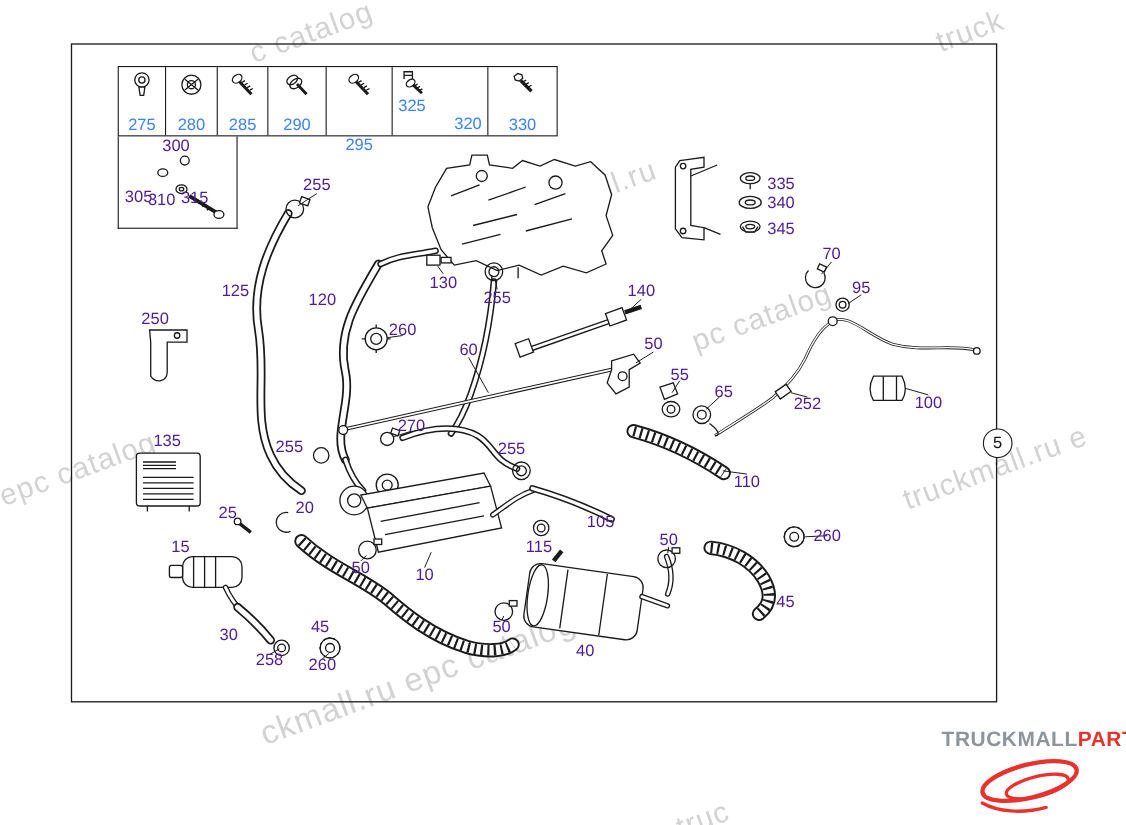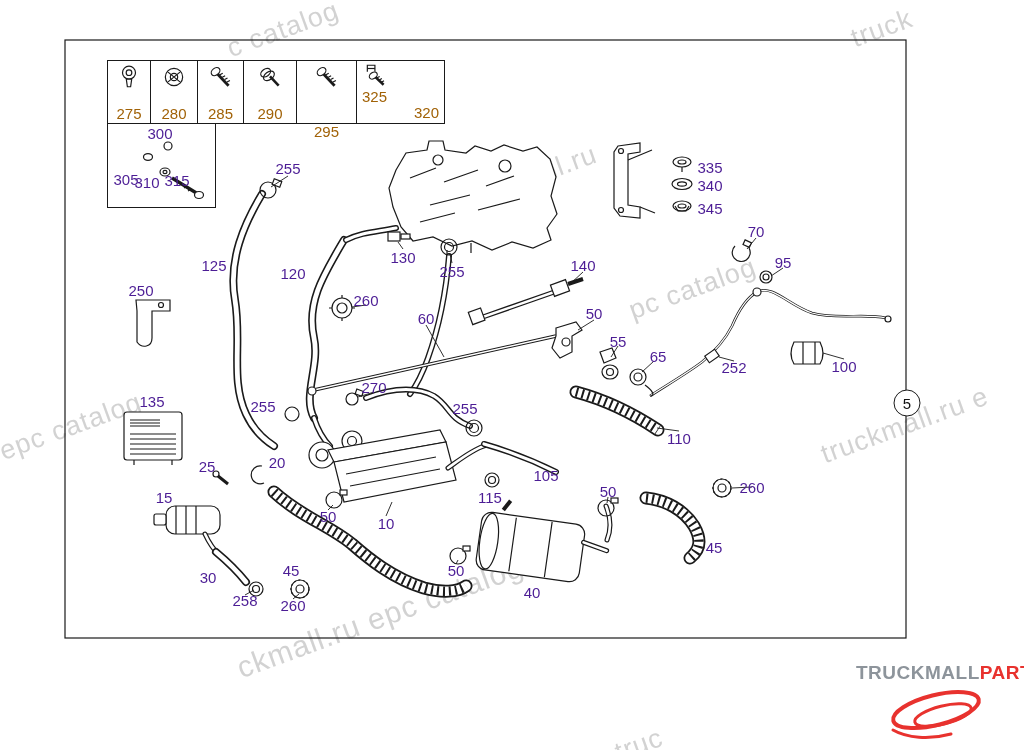--- a/index.html
+++ b/index.html
@@ -28,21 +28,21 @@
   .c2  { stroke:#ffffff; stroke-width:9.5; fill:none; stroke-linecap:round; }
   .c3  { stroke:#1a1a1a; stroke-width:9.5; fill:none; stroke-dasharray:2 4; }
   .ld  { stroke:#1a1a1a; stroke-width:.9;  fill:none; }
 
   #fastener-table { position:absolute; left:107px; top:60px; height:64px; display:flex;
                     border:1.4px solid #1a1a1a; background:#fff; z-index:3; }
   .ft-cell { border-right:1.2px solid #1a1a1a; display:flex; flex-direction:column;
              align-items:center; justify-content:space-between; padding:3px 2px 2px; }
   .ft-cell:last-child { border-right:none; }
   .ft-icon { flex:0 0 auto; display:flex; align-items:center; justify-content:center; }
-  .ft-num { font-size:15px; color:#a16207; line-height:1; }
+  .ft-num { font-size:15px; color:#3b82f6; line-height:1; }
   .ft-dual { position:relative; }
   .ft-dual .ft-icon { position:absolute; left:6px; top:1px; }
   .num-tl { position:absolute; left:5px;  top:28px; }
   .num-br { position:absolute; right:5px; bottom:3px; }
 
   #stud-box { position:absolute; left:107px; top:124px; width:109px; height:84px;
               border:1.4px solid #1a1a1a; border-top:none; z-index:3; background:transparent; }
 
   #labels-layer { position:absolute; inset:0; z-index:4; }
   .part-label { position:absolute; transform:translate(-50%,-50%); font-size:15px;
@@ -407,20 +407,30 @@
           <svg viewBox="0 0 24 24" width="26" height="26" stroke="#1a1a1a" stroke-width="1.1" fill="none">
             <path d="M4,9 L4,3 L11,3 L11,9"></path>
             <path d="M4,6 h7"></path>
             <ellipse cx="9.5" cy="12.5" rx="4" ry="2.8" transform="rotate(-35 9.5 12.5)" fill="#fff"></ellipse>
             <path d="M11.5,14 L19,21" stroke-width="2.4"></path>
             <path d="M13,14.6 l2.4,-1.3 M15,16.6 l2.4,-1.3 M17,18.6 l2.4,-1.3"></path>
           </svg>
         </span>
         <span class="ft-num num-tl">325</span>
         <span class="ft-num num-br">320</span>
+      </div>
+      <div class="ft-cell" style="width: 62px;">
+        <span class="ft-icon">
+          <svg viewBox="0 0 24 24" width="26" height="26" stroke="#1a1a1a" stroke-width="1.1" fill="none">
+            <path d="M5,5 l3,-2.4 3.4,1 .8,3 -3,2.4 -3.4,-1 Z" fill="#fff"></path>
+            <path d="M10.5,8.5 L19.5,17.5" stroke-width="2.8"></path>
+            <path d="M12.5,9.5 l2.6,-1.4 M14.7,11.7 l2.6,-1.4 M16.9,13.9 l2.6,-1.4"></path>
+          </svg>
+        </span>
+        <span class="ft-num">330</span>
       </div>
     </div>
   <div id="stud-box"></div>
 
   <div id="labels-layer">
       <div class="part-label" style="left: 160px; top: 133px;">300</div>
       <div class="part-label" style="left: 126px; top: 154px; margin-top: 25px;">305</div>
       <div class="part-label" style="left: 147px; top: 182px;">310</div>
       <div class="part-label" style="left: 177px; top: 180px;">315</div>
       <div class="part-label" style="left: 288px; top: 168px;">255</div>

